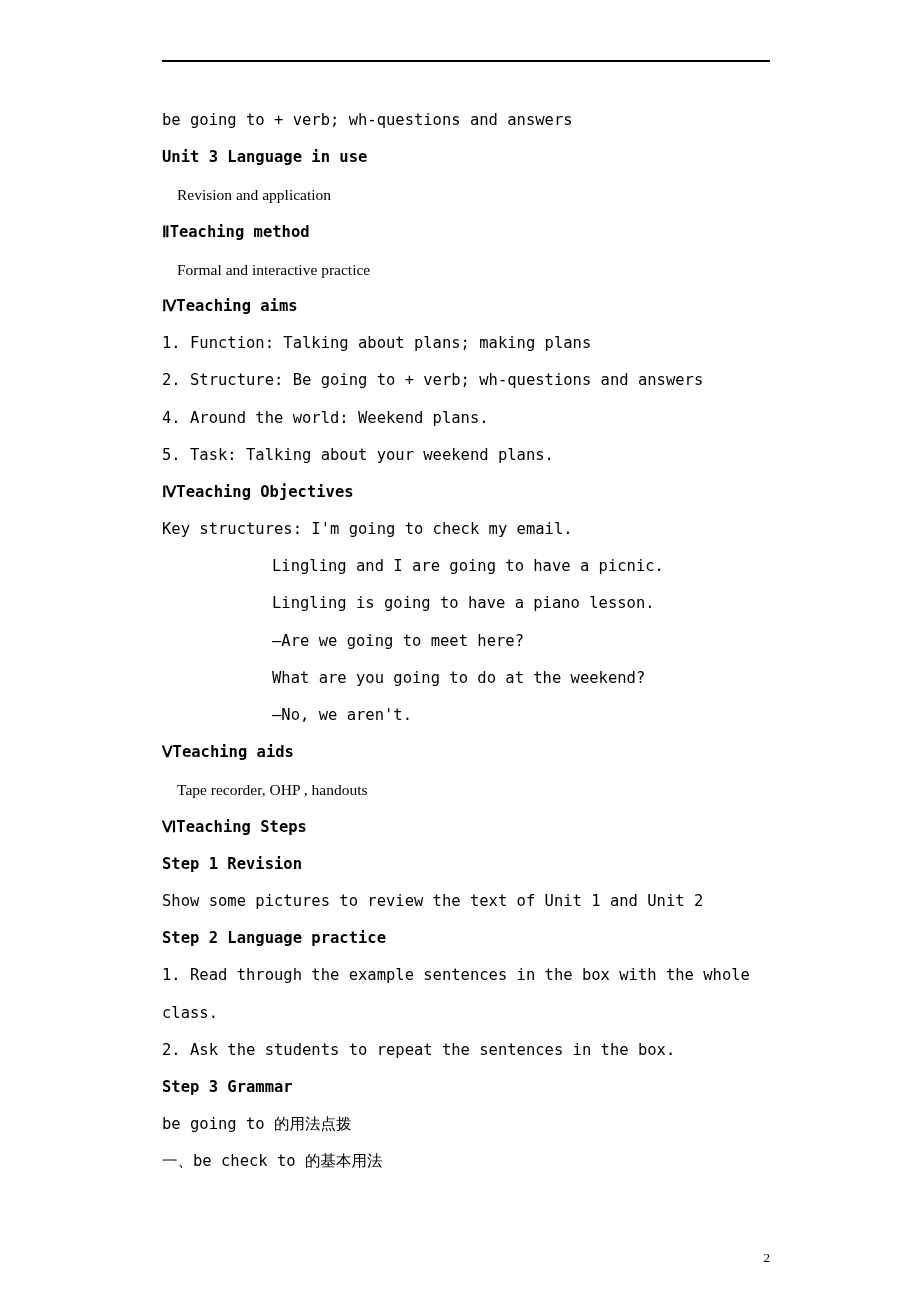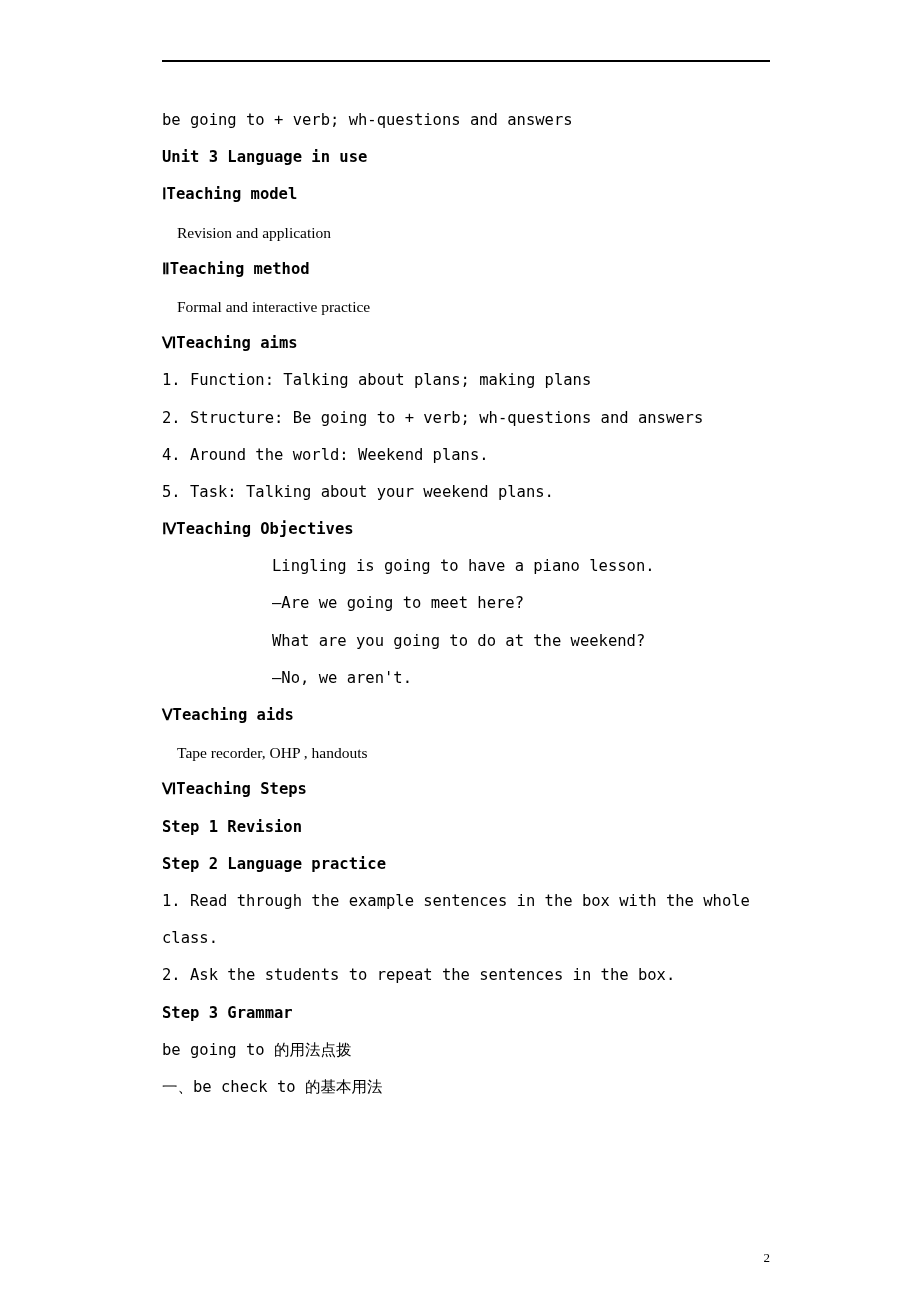--- a/index.html
+++ b/index.html
@@ -56,44 +56,46 @@
 
 <div class="page">
   <hr class="rule">
 
   <div class="mono">
     <p>be going to + verb; wh-questions and answers</p>
 
 
     <p class="bold center">Unit 3 Language in use</p>
 
-    <p class="bold">ⅠTeaching model</p>
     <p class="indent1">Revision and application</p>
 
     <p class="bold">ⅡTeaching method</p>
     <p class="indent1">Formal and interactive practice</p>
 
-    <p class="bold">ⅥTeaching aims</p>
+    <p class="bold">ⅣTeaching aims</p>
     <p>1. Function: Talking about plans; making plans</p>
     <p>2. Structure: Be going to + verb; wh-questions and answers</p>
     <p>4. Around the world: Weekend plans.</p>
     <p>5. Task: Talking about your weekend plans.</p>
 
     <p class="bold">ⅣTeaching Objectives</p>
+    <p>Key structures: I'm going to check my email.</p>
+    <p class="indent-key">Lingling and I are going to have a picnic.</p>
     <p class="indent-key">Lingling is going to have a piano lesson.</p>
     <p class="indent-key">—Are we going to meet here?</p>
     <p class="indent-key">What are you going to do at the weekend?</p>
     <p class="indent-key">—No, we aren't.</p>
 
     <p class="bold">ⅤTeaching aids</p>
     <p class="indent1">Tape recorder, OHP , handouts</p>
 
     <p class="bold">ⅥTeaching Steps</p>
 
     <p class="bold">Step 1 Revision</p>
+    <p>Show some pictures to review the text of Unit 1 and Unit 2</p>
 
     <p class="bold">Step 2 Language practice</p>
     <p>1. Read through the example sentences in the box with the whole class.</p>
     <p>2. Ask the students to repeat the sentences in the box.</p>
 
     <p class="bold">Step 3 Grammar</p>
     <p>be going to 的用法点拨</p>
     <p>一、be check to 的基本用法</p>
   </div>
 

